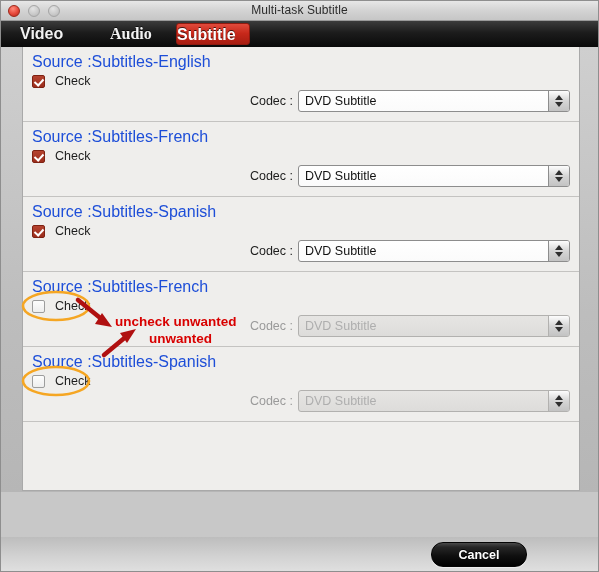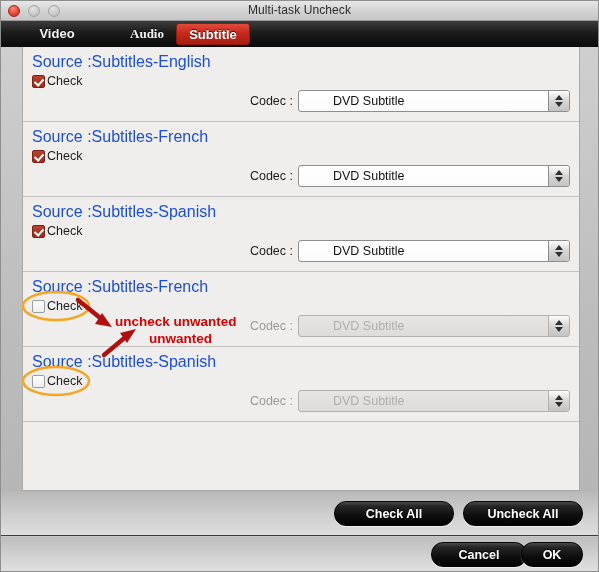--- a/index.html
+++ b/index.html
@@ -71,22 +71,21 @@
     width: 599px;
     height: 26px;
     background: linear-gradient(to bottom, #3c3c3c 0%, #1c1c1c 45%, #0a0a0a 100%);
     box-sizing: border-box;
   }
   .tab {
     position: absolute;
     top: 2px;
     height: 22px;
     line-height: 22px;
-    text-align: center;
-    font-size: 13px;
+    font-size: 16px;
     font-weight: bold;
     color: #f2f2f2;
     border-radius: 3px;
     box-sizing: border-box;
     cursor: default;
     text-shadow: 0 -1px 0 rgba(0,0,0,.7);
   }
   .tab.active {
     background: linear-gradient(to bottom, #e14a3b 0%, #c6281a 48%, #a81d11 100%);
     border: 1px solid #8f1a0f;
@@ -133,21 +132,21 @@
     white-space: nowrap;
   }
 
   .check-row {
     position: absolute;
     left: 9px;
     top: 26px;
     height: 16px;
     display: flex;
     align-items: center;
-    gap: 2px;
+    gap: 10px;
   }
   .checkbox {
     width: 13px;
     height: 13px;
     box-sizing: border-box;
     border-radius: 2px;
     position: relative;
     flex: 0 0 auto;
   }
   .checkbox.on {
@@ -193,21 +192,20 @@
   .select {
     position: relative;
     width: 272px;
     height: 22px;
     box-sizing: border-box;
     border: 1px solid #8d8d8d;
     border-radius: 3px;
     background: linear-gradient(to bottom, #ffffff 0%, #fbfbfb 100%);
     display: flex;
     align-items: center;
-    padding-left: 28px;
   }
   .select.disabled {
     background: linear-gradient(to bottom, #e6e5e3 0%, #dddcda 100%);
     border-color: #b2b1af;
   }
   .select-value {
     font-size: 12.5px;
     color: #111111;
     padding-left: 6px;
     white-space: nowrap;
@@ -312,21 +310,21 @@
 </style>
 </head>
 <body>
 
 <div id="window">
 
   <div class="titlebar">
     <div class="traffic close"></div>
     <div class="traffic min"></div>
     <div class="traffic max"></div>
-    <div class="titlebar-title">Multi-task Uncheck</div>
+    <div class="titlebar-title">Multi-task Subtitle</div>
   </div>
 
   <div class="tabbar">
     <div class="tab" style="left:20px;width:74px;">Video</div>
     <div class="tab" style="left:110px;width:74px;font-family:Liberation Serif, serif;">Audio</div>
     <div class="tab active" style="left:176px;width:74px;">Subtitle</div>
   </div>
 
   <div class="content-area">
     <div class="panel" id="panel">
@@ -411,28 +409,23 @@
               <span class="select-arrows">
                 <span class="arrow-up"></span>
                 <span class="arrow-down"></span>
               </span>
             </div>
           </div>
         </div>
       </div>
   </div>
 
-  <div class="btnbar-top">
-    <div class="dark-btn" style="left:334px;top:9px;width:120px;">Check All</div>
-    <div class="dark-btn" style="left:463px;top:9px;width:120px;">Uncheck All</div>
-  </div>
 
   <div class="btnbar-bottom">
     <div class="dark-btn" style="left:431px;top:5px;width:96px;">Cancel</div>
-    <div class="dark-btn" style="left:521px;top:5px;width:62px;">OK</div>
   </div>
 
   <div class="annot-layer">
     <svg width="599" height="572" viewBox="0 0 599 572" xmlns="http://www.w3.org/2000/svg">
 
       <ellipse cx="56" cy="306" rx="33" ry="14" fill="none" stroke="#f5a623" stroke-width="2.6"></ellipse>
 
       <ellipse cx="56" cy="381" rx="33" ry="14" fill="none" stroke="#f5a623" stroke-width="2.6"></ellipse>
 
       <g>

